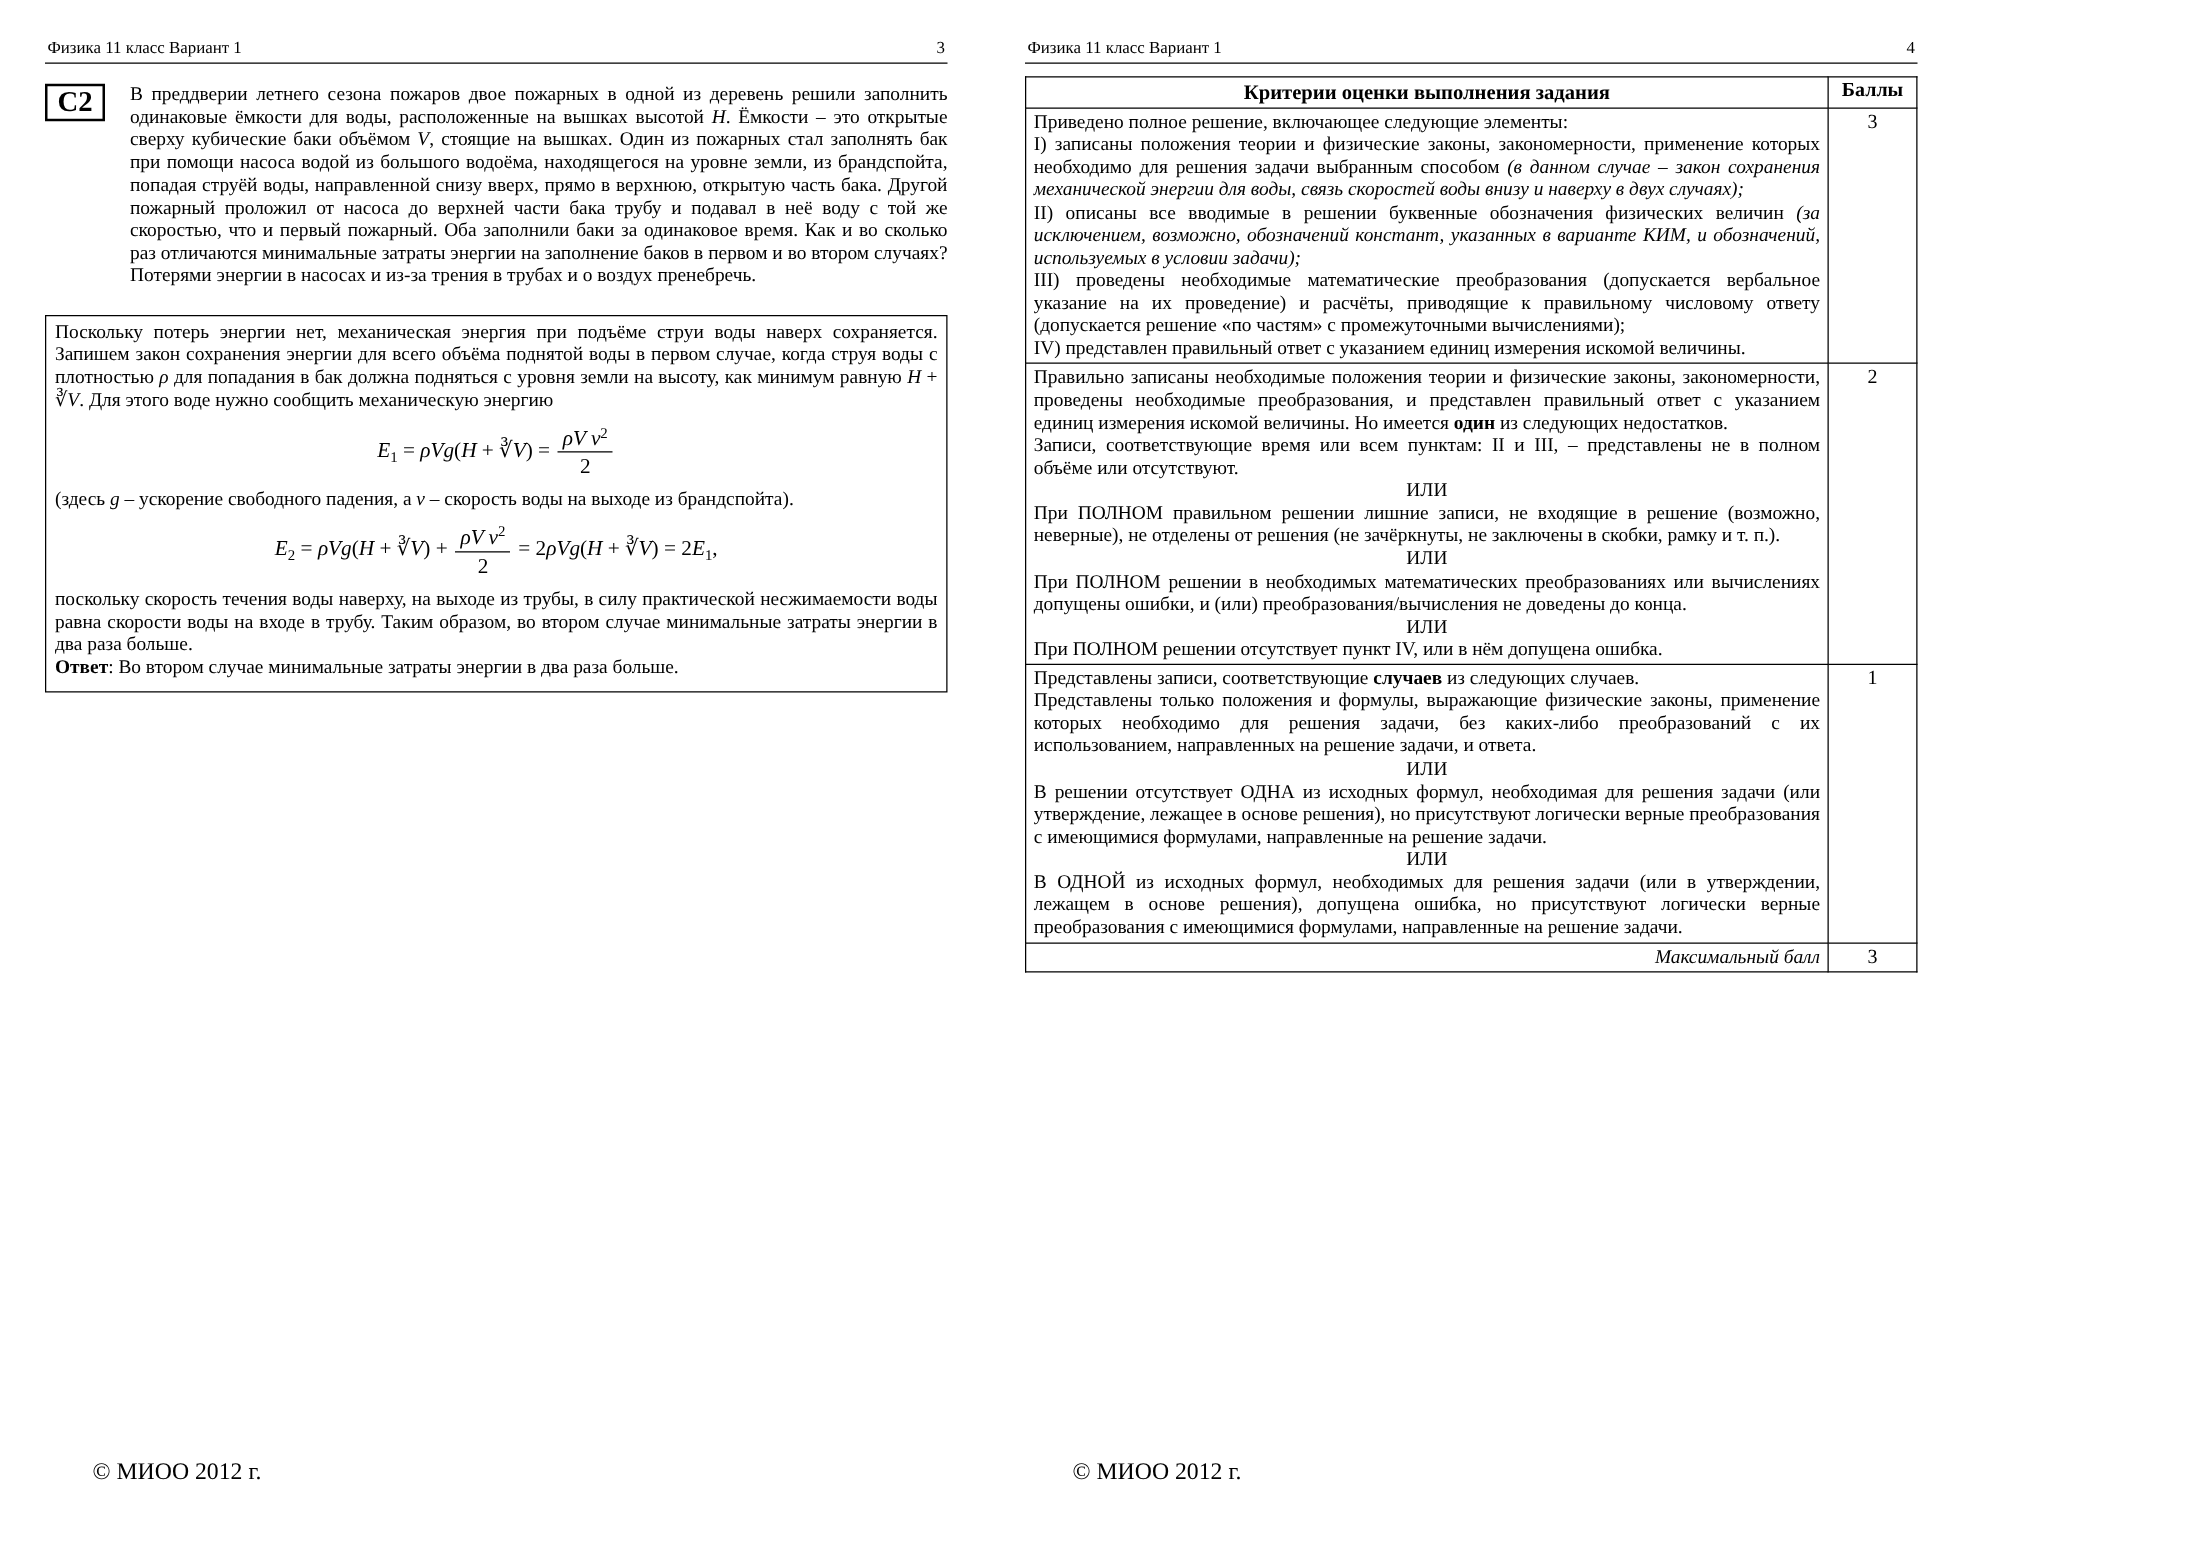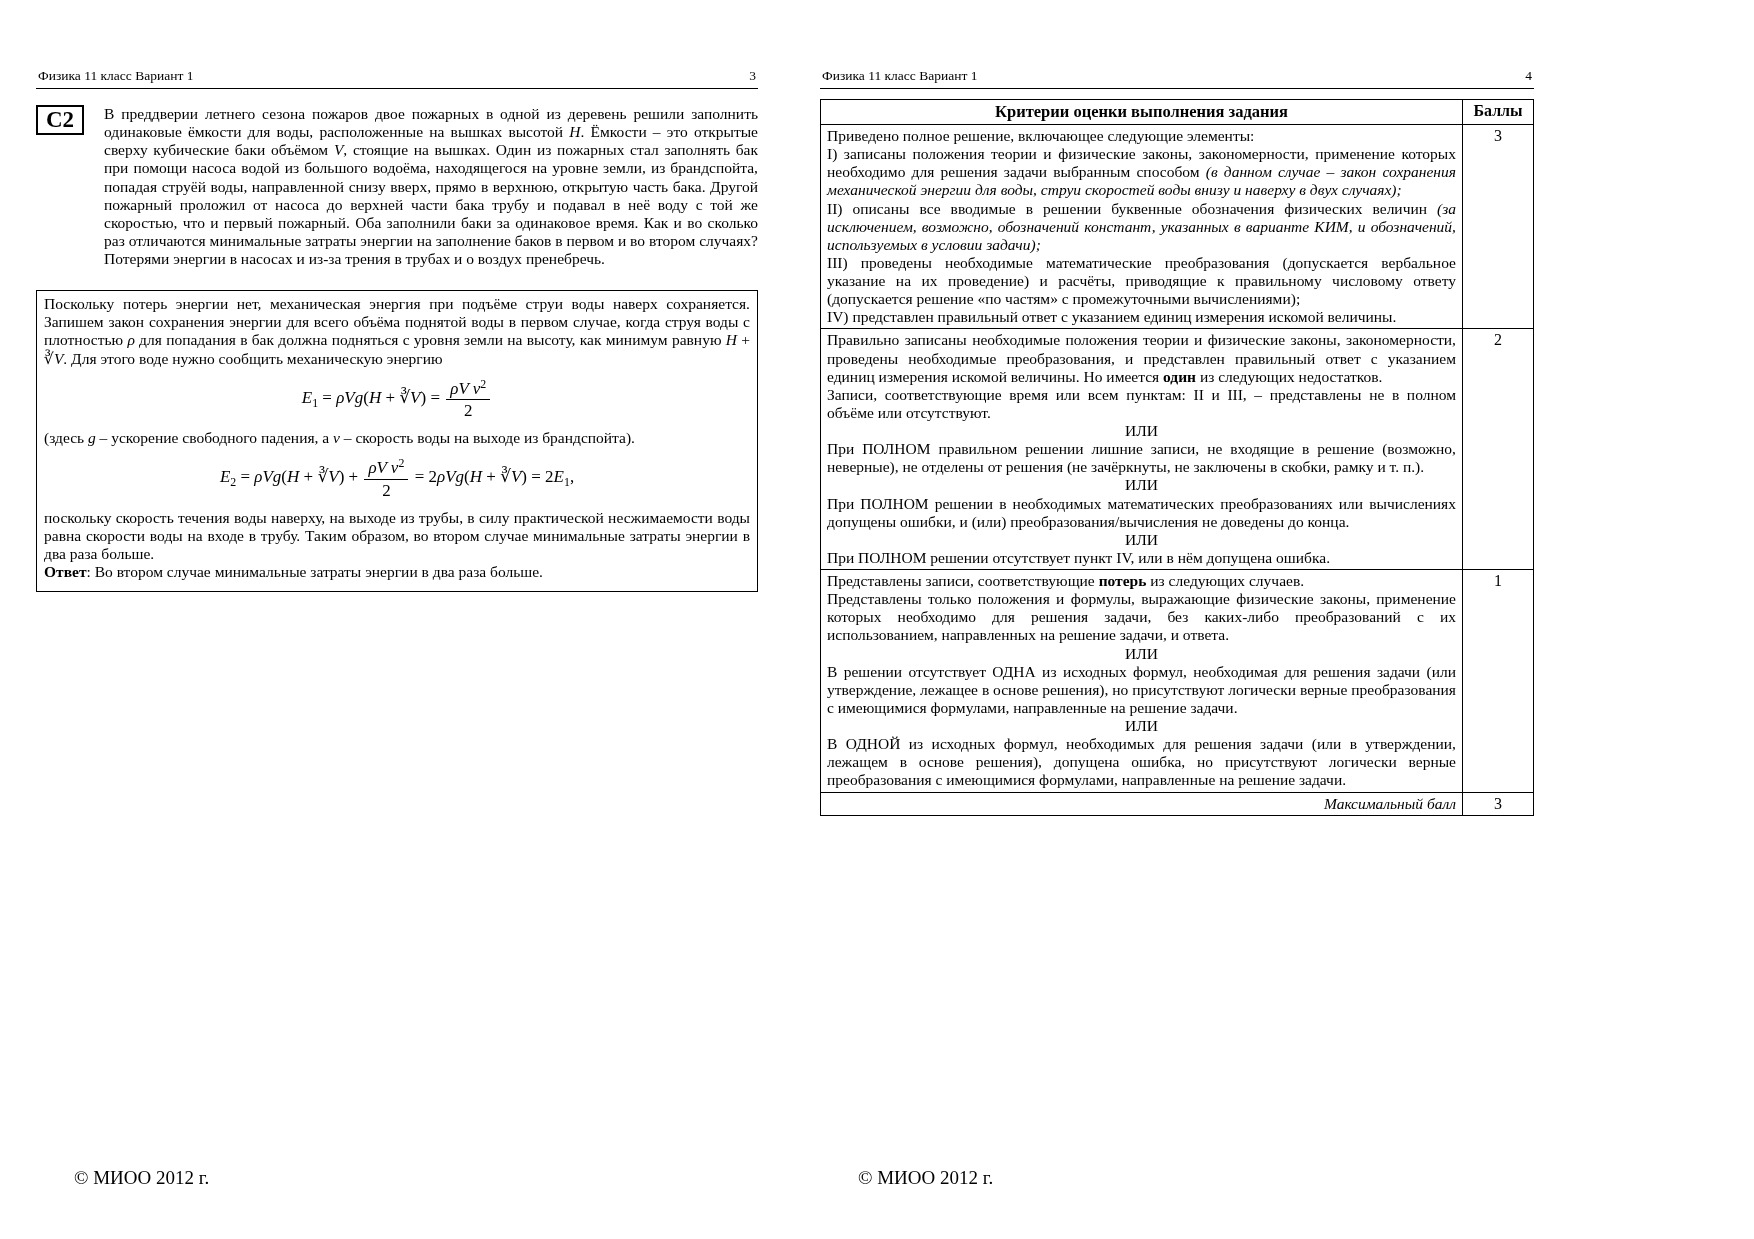--- a/index.html
+++ b/index.html
@@ -7,21 +7,21 @@
     width:1754px; height:1239px; background:#ffffff; color:#000;
     font-family:"Liberation Serif","DejaVu Serif",serif;
     position:relative; overflow:hidden;
   }
   .page { position:absolute; top:30px; height:1165px; }
   #pageLeft  { left:36px;  width:722px; }
   #pageRight { left:820px; width:714px; }
 
   .page-header {
     display:flex; justify-content:space-between; align-items:flex-end;
-    font-size:13.5px; padding:0 2px 4px 2px; border-bottom:1px solid #000;margin-top:38px;
+    font-size:13.5px; padding:0 2px 4px 2px; border-bottom:1px solid #000;
   }
 
   
   .problem-row { display:flex; margin-top:16px; }
   .problem-label {
     border:2px solid #000; font-weight:bold; font-size:23px;
     width:44px; height:26px; line-height:26px; text-align:center;
     flex:none; margin-right:20px;
   }
   .problem-text { flex:1; font-size:15.5px; line-height:1.17; text-align:justify; }
@@ -95,21 +95,21 @@
     <thead>
       <tr>
         <th class="th-criteria">Критерии оценки выполнения задания</th>
         <th class="th-points">Баллы</th>
       </tr>
     </thead>
     <tbody>
         <tr>
           <td class="cell-text">
             <div class="para"><span>Приведено полное решение, включающее следующие элементы:</span></div>
-            <div class="para"><span>I) записаны положения теории и физические законы, закономерности, применение которых необходимо для решения задачи выбранным способом </span><span class="i">(в данном случае – закон сохранения механической энергии для воды, струи скоростей воды внизу и наверху в двух случаях);</span></div>
+            <div class="para"><span>I) записаны положения теории и физические законы, закономерности, применение которых необходимо для решения задачи выбранным способом </span><span class="i">(в данном случае – закон сохранения механической энергии для воды, связь скоростей воды внизу и наверху в двух случаях);</span></div>
             <div class="para"><span>II) описаны все вводимые в решении буквенные обозначения физических величин </span><span class="i">(за исключением, возможно, обозначений констант, указанных в варианте КИМ, и обозначений, используемых в условии задачи);</span></div>
             <div class="para"><span>III) проведены необходимые математические преобразования (допускается вербальное указание на их проведение) и расчёты, приводящие к правильному числовому ответу (допускается решение «по частям» с промежуточными вычислениями);</span></div>
             <div class="para"><span>IV) представлен правильный ответ с указанием единиц измерения искомой величины.</span></div>
           </td>
           <td class="cell-points">3</td>
         </tr>
         <tr>
           <td class="cell-text">
             <div class="para"><span>Правильно записаны необходимые положения теории и физические законы, закономерности, проведены необходимые преобразования, и представлен правильный ответ с указанием единиц измерения искомой величины. Но имеется </span><span class="b">один</span><span> из следующих недостатков.</span></div>
             <div class="para"><span>Записи, соответствующие время или всем пунктам: II и III, – представлены не в полном объёме или отсутствуют.</span></div>
@@ -117,21 +117,21 @@
             <div class="para"><span>При ПОЛНОМ правильном решении лишние записи, не входящие в решение (возможно, неверные), не отделены от решения (не зачёркнуты, не заключены в скобки, рамку и т. п.).</span></div>
             <div class="para center"><span>ИЛИ</span></div>
             <div class="para"><span>При ПОЛНОМ решении в необходимых математических преобразованиях или вычислениях допущены ошибки, и (или) преобразования/вычисления не доведены до конца.</span></div>
             <div class="para center"><span>ИЛИ</span></div>
             <div class="para"><span>При ПОЛНОМ решении отсутствует пункт IV, или в нём допущена ошибка.</span></div>
           </td>
           <td class="cell-points">2</td>
         </tr>
         <tr>
           <td class="cell-text">
-            <div class="para"><span>Представлены записи, соответствующие </span><span class="b">потерь</span><span> из следующих случаев.</span></div>
+            <div class="para"><span>Представлены записи, соответствующие </span><span class="b">случаев</span><span> из следующих случаев.</span></div>
             <div class="para"><span>Представлены только положения и формулы, выражающие физические законы, применение которых необходимо для решения задачи, без каких-либо преобразований с их использованием, направленных на решение задачи, и ответа.</span></div>
             <div class="para center"><span>ИЛИ</span></div>
             <div class="para"><span>В решении отсутствует ОДНА из исходных формул, необходимая для решения задачи (или утверждение, лежащее в основе решения), но присутствуют логически верные преобразования с имеющимися формулами, направленные на решение задачи.</span></div>
             <div class="para center"><span>ИЛИ</span></div>
             <div class="para"><span>В ОДНОЙ из исходных формул, необходимых для решения задачи (или в утверждении, лежащем в основе решения), допущена ошибка, но присутствуют логически верные преобразования с имеющимися формулами, направленные на решение задачи.</span></div>
           </td>
           <td class="cell-points">1</td>
         </tr>
       </tbody>
     <tfoot>

